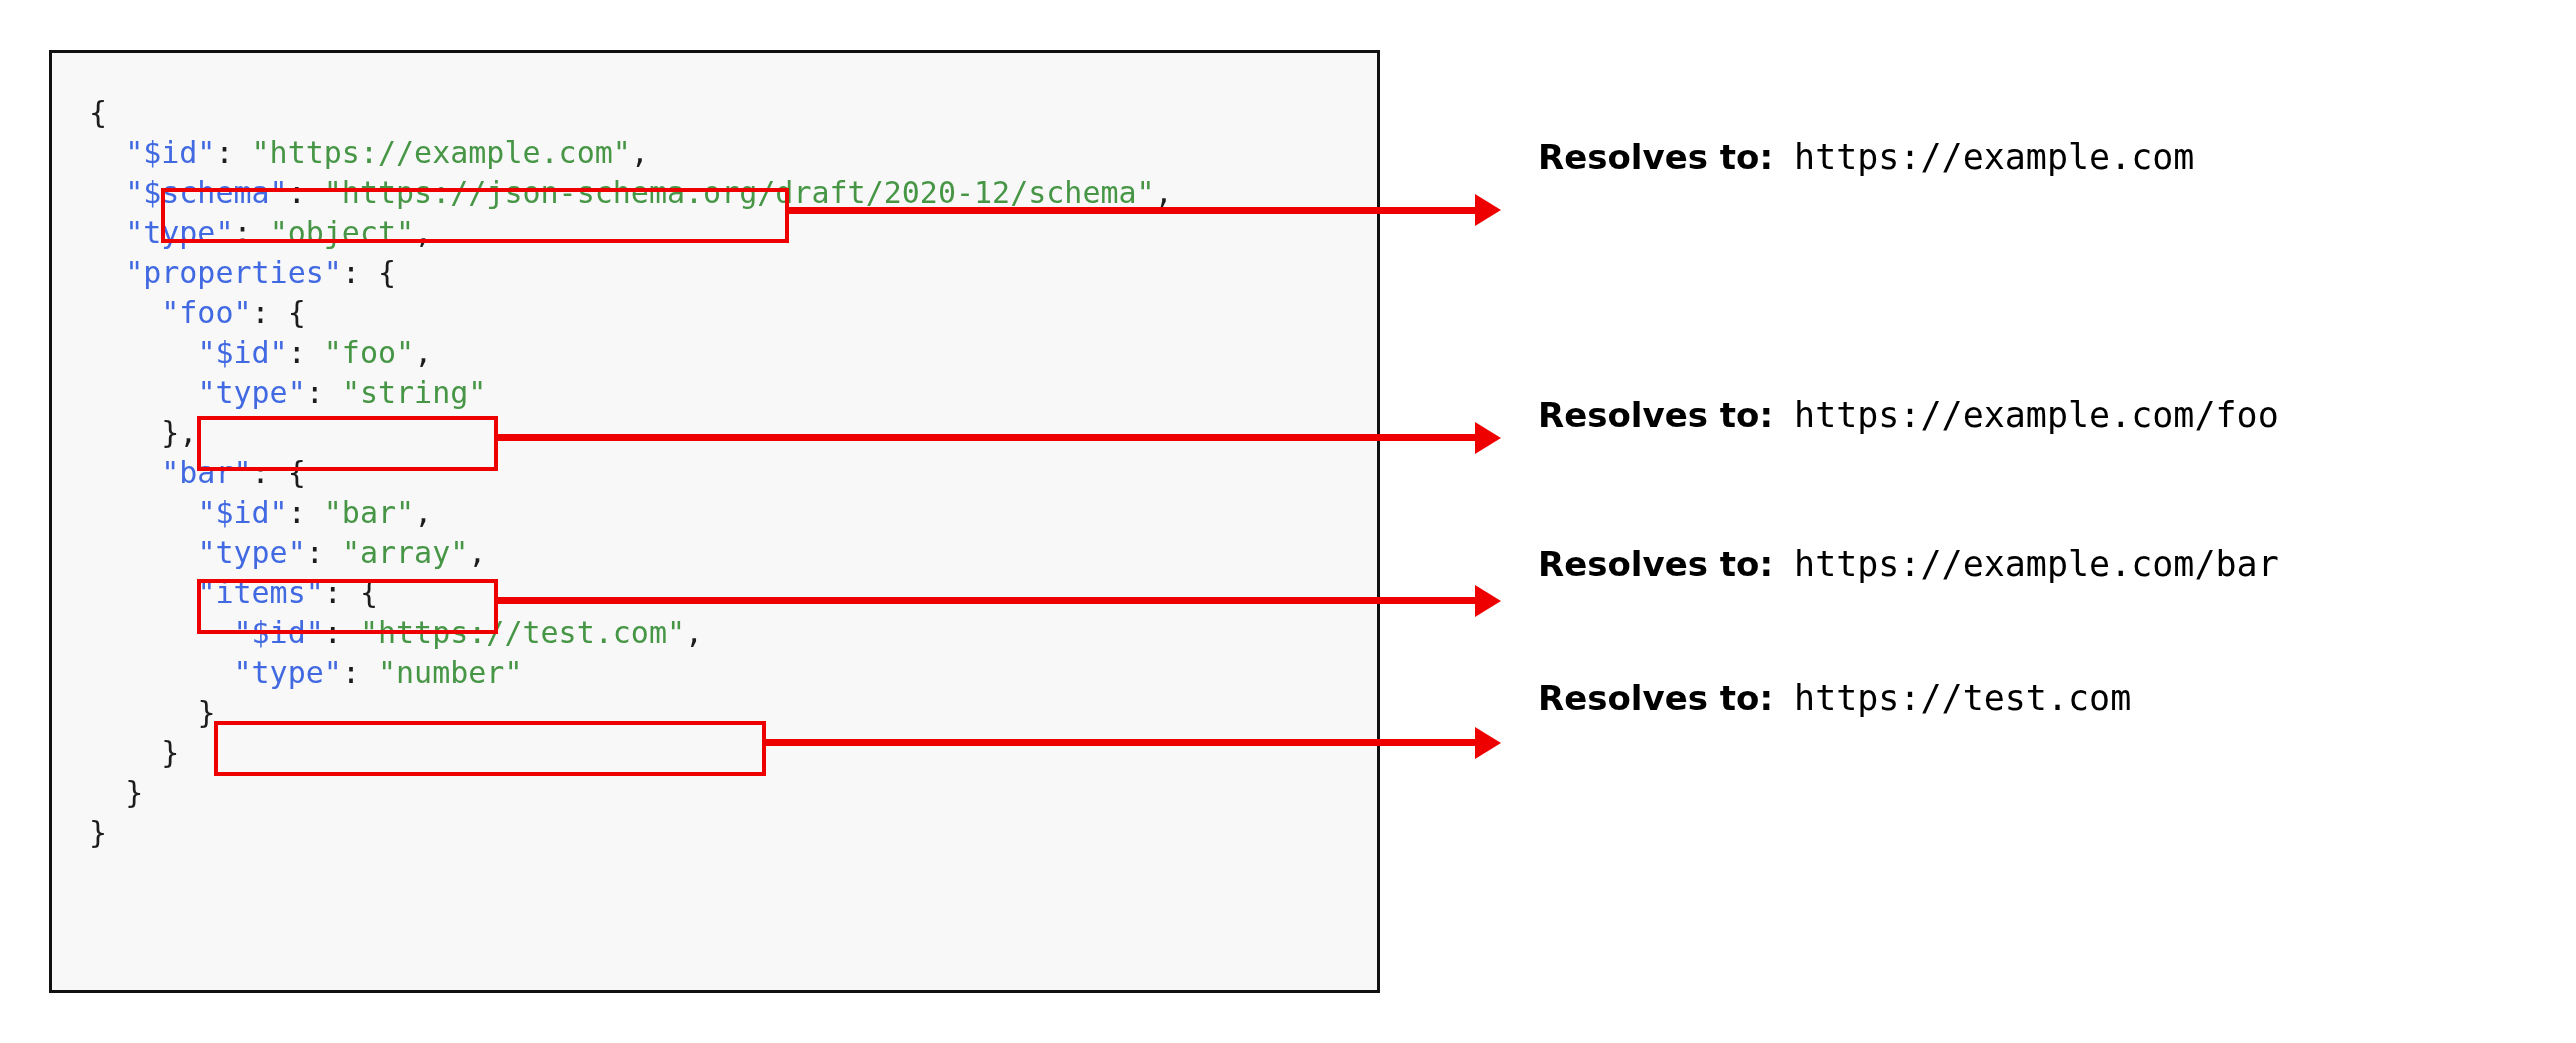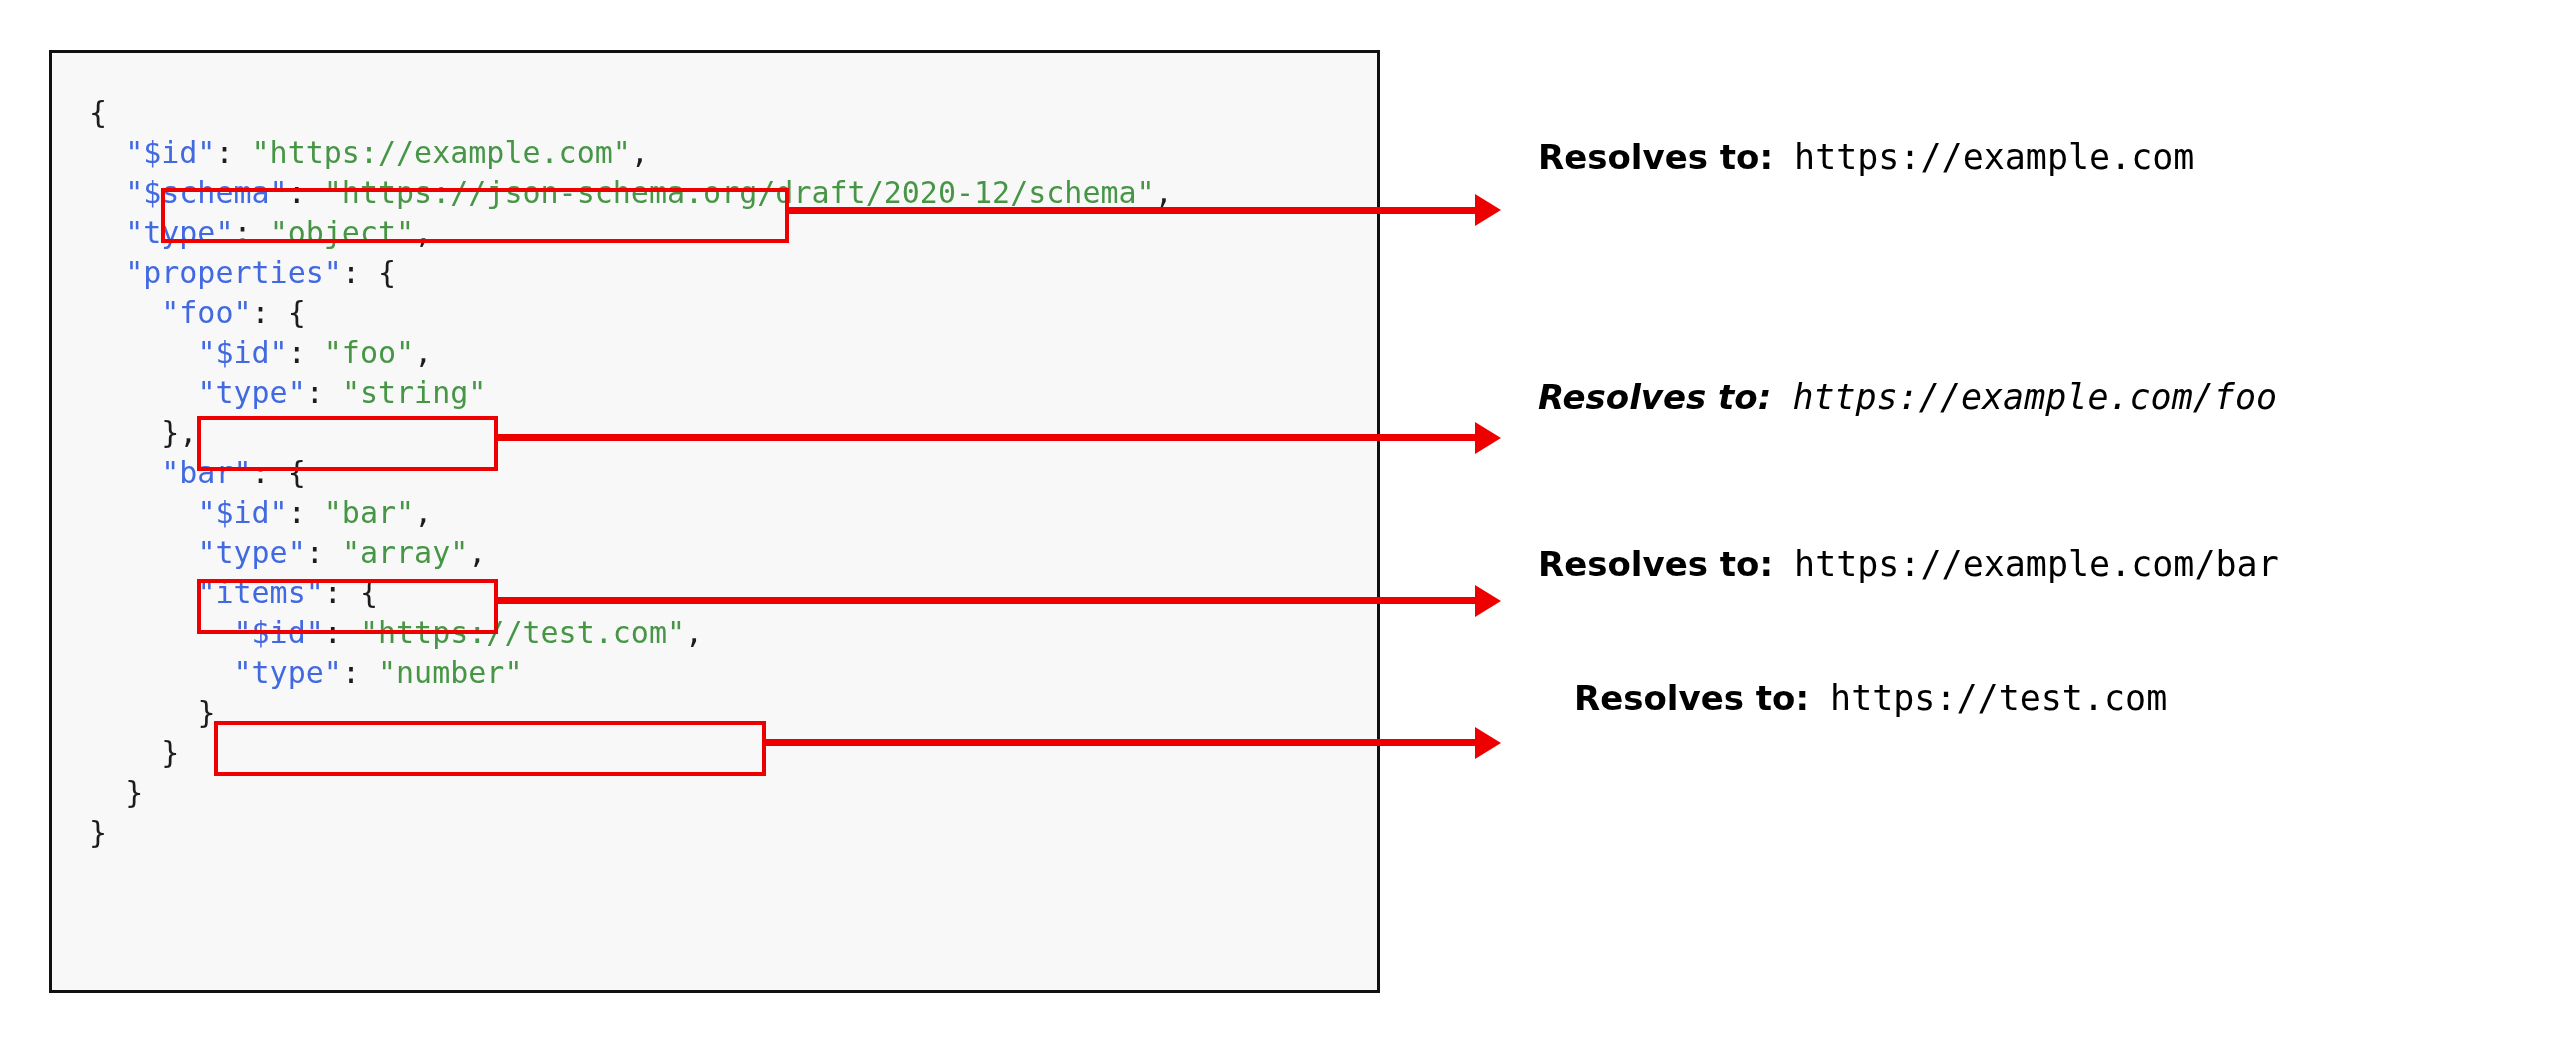--- a/index.html
+++ b/index.html
@@ -110,17 +110,17 @@
     <div class="arrow-line" style="left: 494px; top: 434px; width: 981px;"></div>
     <div class="arrow-head" style="left: 1475px; top: 422px;"></div>
     <div class="arrow-line" style="left: 494px; top: 597px; width: 981px;"></div>
     <div class="arrow-head" style="left: 1475px; top: 585px;"></div>
     <div class="arrow-line" style="left: 762px; top: 739px; width: 713px;"></div>
     <div class="arrow-head" style="left: 1475px; top: 727px;"></div>
   </div>
 
 <div id="annotation-layer">
     <div class="annotation" style="left: 1538px; top: 140px;"><span class="ann-label">Resolves to:</span><span class="ann-url"> </span><span class="ann-url">https://example.com</span></div>
-    <div class="annotation" style="left: 1538px; top: 380px; font-style: italic;"><span class="ann-label">Resolves to:</span><span class="ann-url"> </span><span class="ann-url">https://example.com/foo</span></div>
+    <div class="annotation" style="left: 1538px; top: 398px;"><span class="ann-label">Resolves to:</span><span class="ann-url"> </span><span class="ann-url">https://example.com/foo</span></div>
     <div class="annotation" style="left: 1538px; top: 539px; margin-top: 8px;"><span class="ann-label">Resolves to:</span><span class="ann-url"> </span><span class="ann-url">https://example.com/bar</span></div>
-    <div class="annotation" style="left: 1538px; top: 681px; margin-left: 36px;"><span class="ann-label">Resolves to:</span><span class="ann-url"> </span><span class="ann-url">https://test.com</span></div>
+    <div class="annotation" style="left: 1538px; top: 681px;"><span class="ann-label">Resolves to:</span><span class="ann-url"> </span><span class="ann-url">https://test.com</span></div>
   </div>
 
 
 </body></html>

